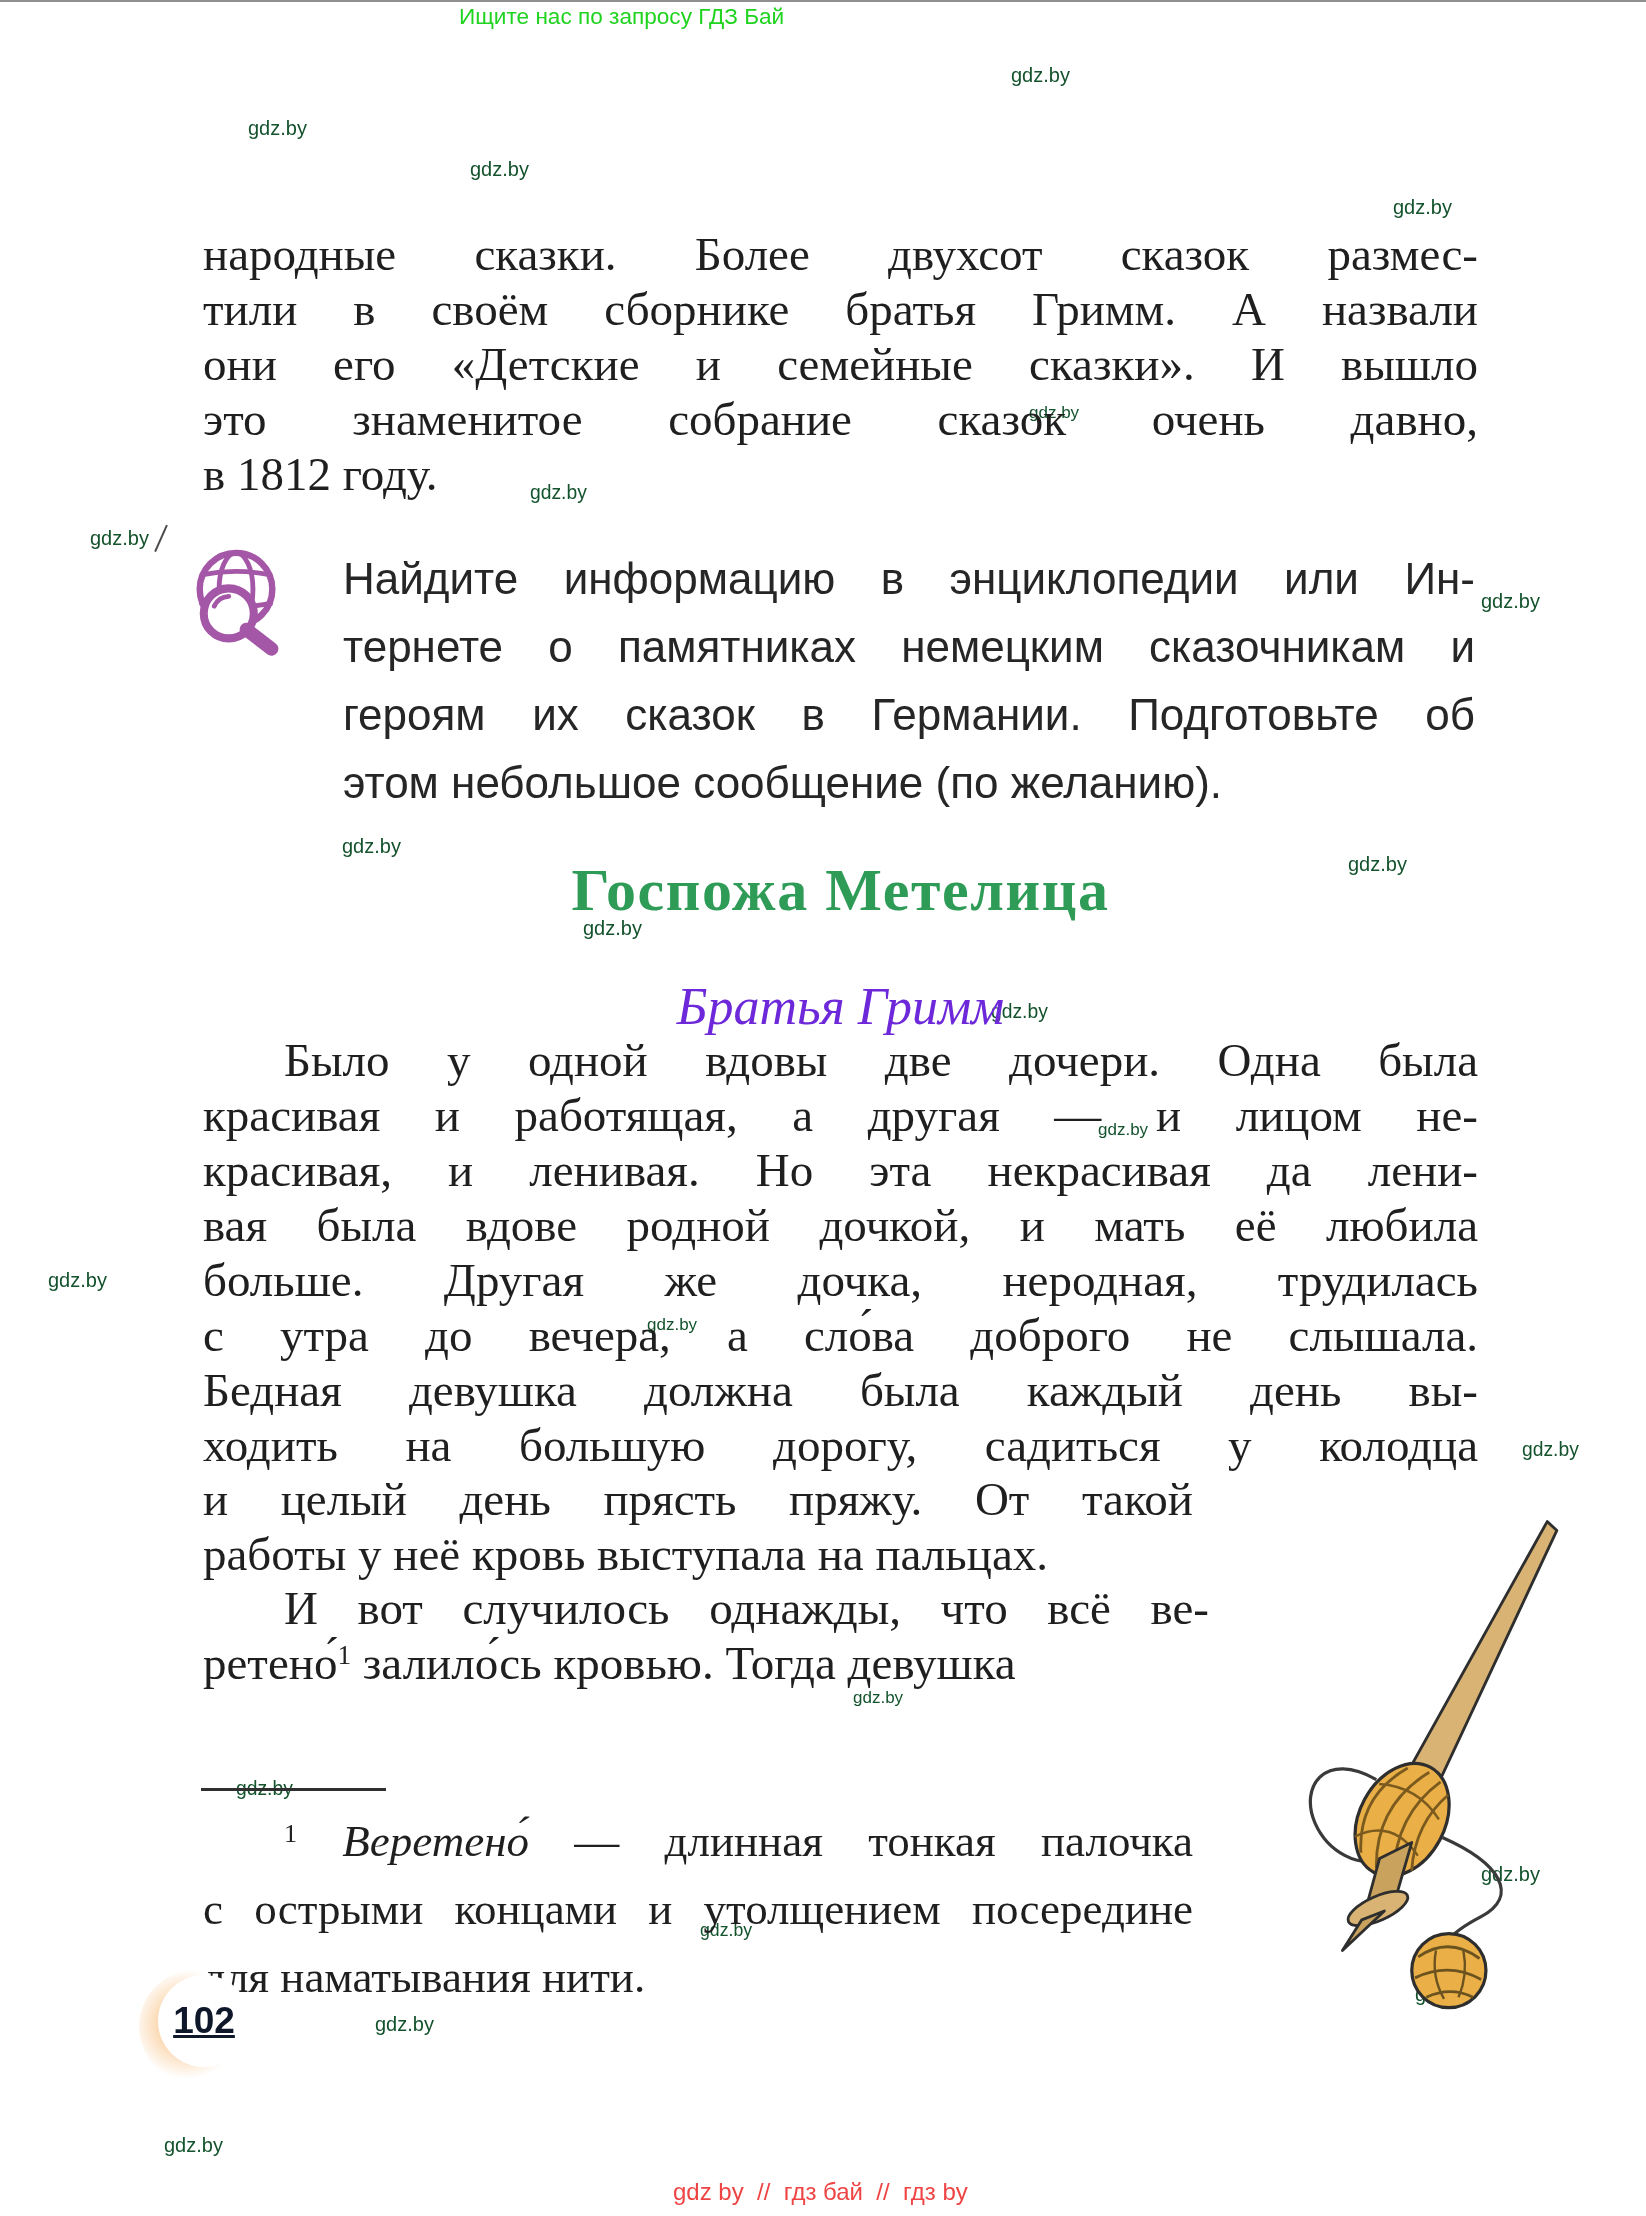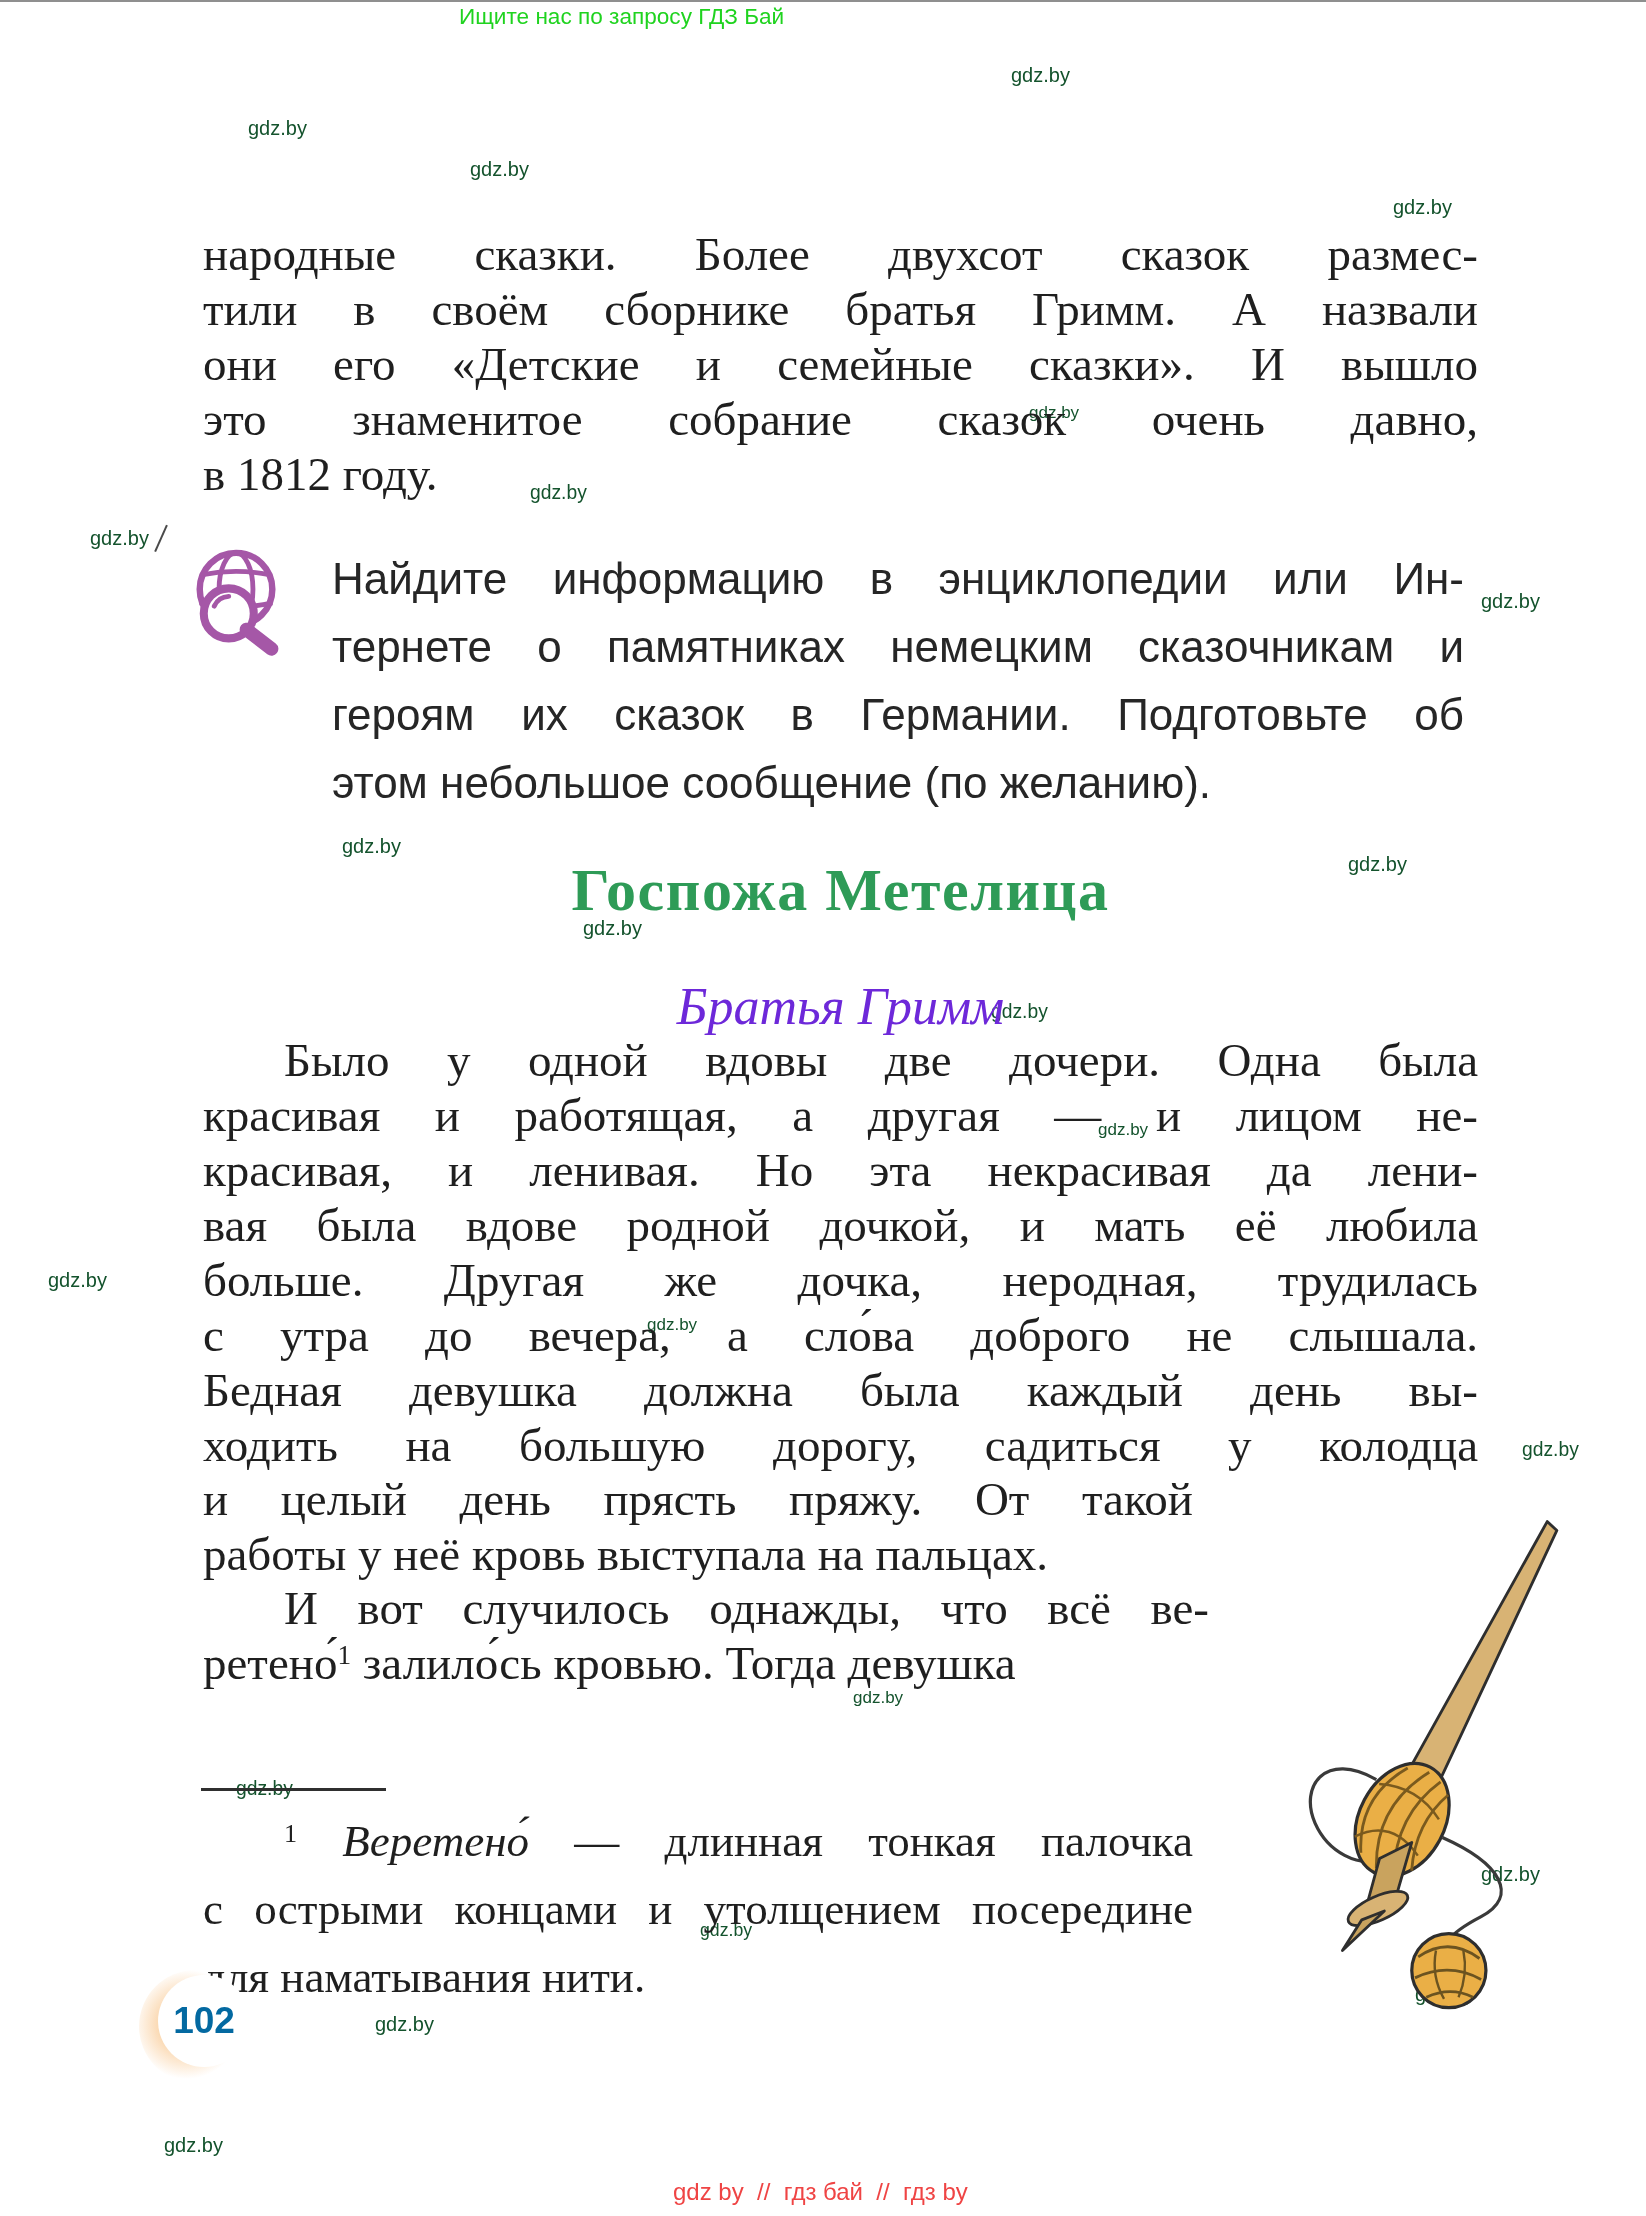--- a/index.html
+++ b/index.html
@@ -26,21 +26,21 @@
       font-size:52px;font-style:italic;color:#6d28d9;}
   .sup{font-size:58%;position:relative;top:-0.55em;}
   .it{font-style:italic;}
   #fn-rule{position:absolute;left:201px;top:1788px;width:185px;height:3.2px;background:#2f2f2f;}
   #stray{position:absolute;left:160px;top:524px;width:2.4px;height:29px;background:#4a4a4a;
       transform:rotate(24deg);}
   #pgglow{position:absolute;left:139px;top:1970px;width:113px;height:113px;border-radius:50%;
       background:radial-gradient(circle at 42% 48%, rgba(244,156,56,.78), rgba(244,156,56,0) 62%);}
   #pgcircle{position:absolute;left:158px;top:1975px;width:92px;height:92px;border-radius:50%;
       background:#ffffff;display:flex;align-items:center;justify-content:center;}
-  #pgnum{font-family:"Liberation Sans",sans-serif;font-size:37px;font-weight:600;color:#0369a1;}
+  #pgnum{font-family:"Liberation Sans",sans-serif;font-size:37px;font-weight:600;color:#0f172a;text-decoration:underline;}
   #footer-links{position:absolute;left:673px;top:2178px;font-family:"Liberation Sans",sans-serif;
       font-size:24px;white-space:pre;cursor:pointer;}
   svg{position:absolute;}
 </style>
 </head>
 <body>
 
 <div id="page">
 
   <div class="topline"></div>
@@ -88,21 +88,21 @@
       <circle cx="93" cy="51" r="45" stroke-width="8"></circle>
       <ellipse cx="93" cy="51" rx="21" ry="45" stroke-width="6"></ellipse>
       <path d="M 52,33 Q 93,25 134,33" stroke-width="6"></path>
       <path d="M 48,68 Q 93,78 138,68" stroke-width="6"></path>
       <circle cx="84" cy="81" r="31" stroke-width="10" fill="#ffffff"></circle>
       <path d="M 66,72 A 21,21 0 0 1 84,60" stroke-width="6" stroke-linecap="round"></path>
       <line x1="106" y1="101" x2="137" y2="125" stroke-width="17" stroke-linecap="round"></line>
     </g>
   </svg>
 
-  <div class="blk" style="left:332px;top:545px;width:1132px;">
+  <div class="blk" style="left:343px;top:545px;width:1132px;">
     <div class="task-ln">Найдите информацию в энциклопедии или Ин-</div>
     <div class="task-ln">тернете о памятниках немецким сказочникам и</div>
     <div class="task-ln">героям их сказок в Германии. Подготовьте об</div>
     <div class="task-ln last">этом небольшое сообщение (по желанию).</div>
   </div>
 
   <div id="story-title" style="color: rgb(46, 155, 87);">Госпожа Метелица</div>
   <div id="story-author">Братья Гримм</div>
 
   <div class="blk" style="left:203px;top:1033px;width:1275px;">

